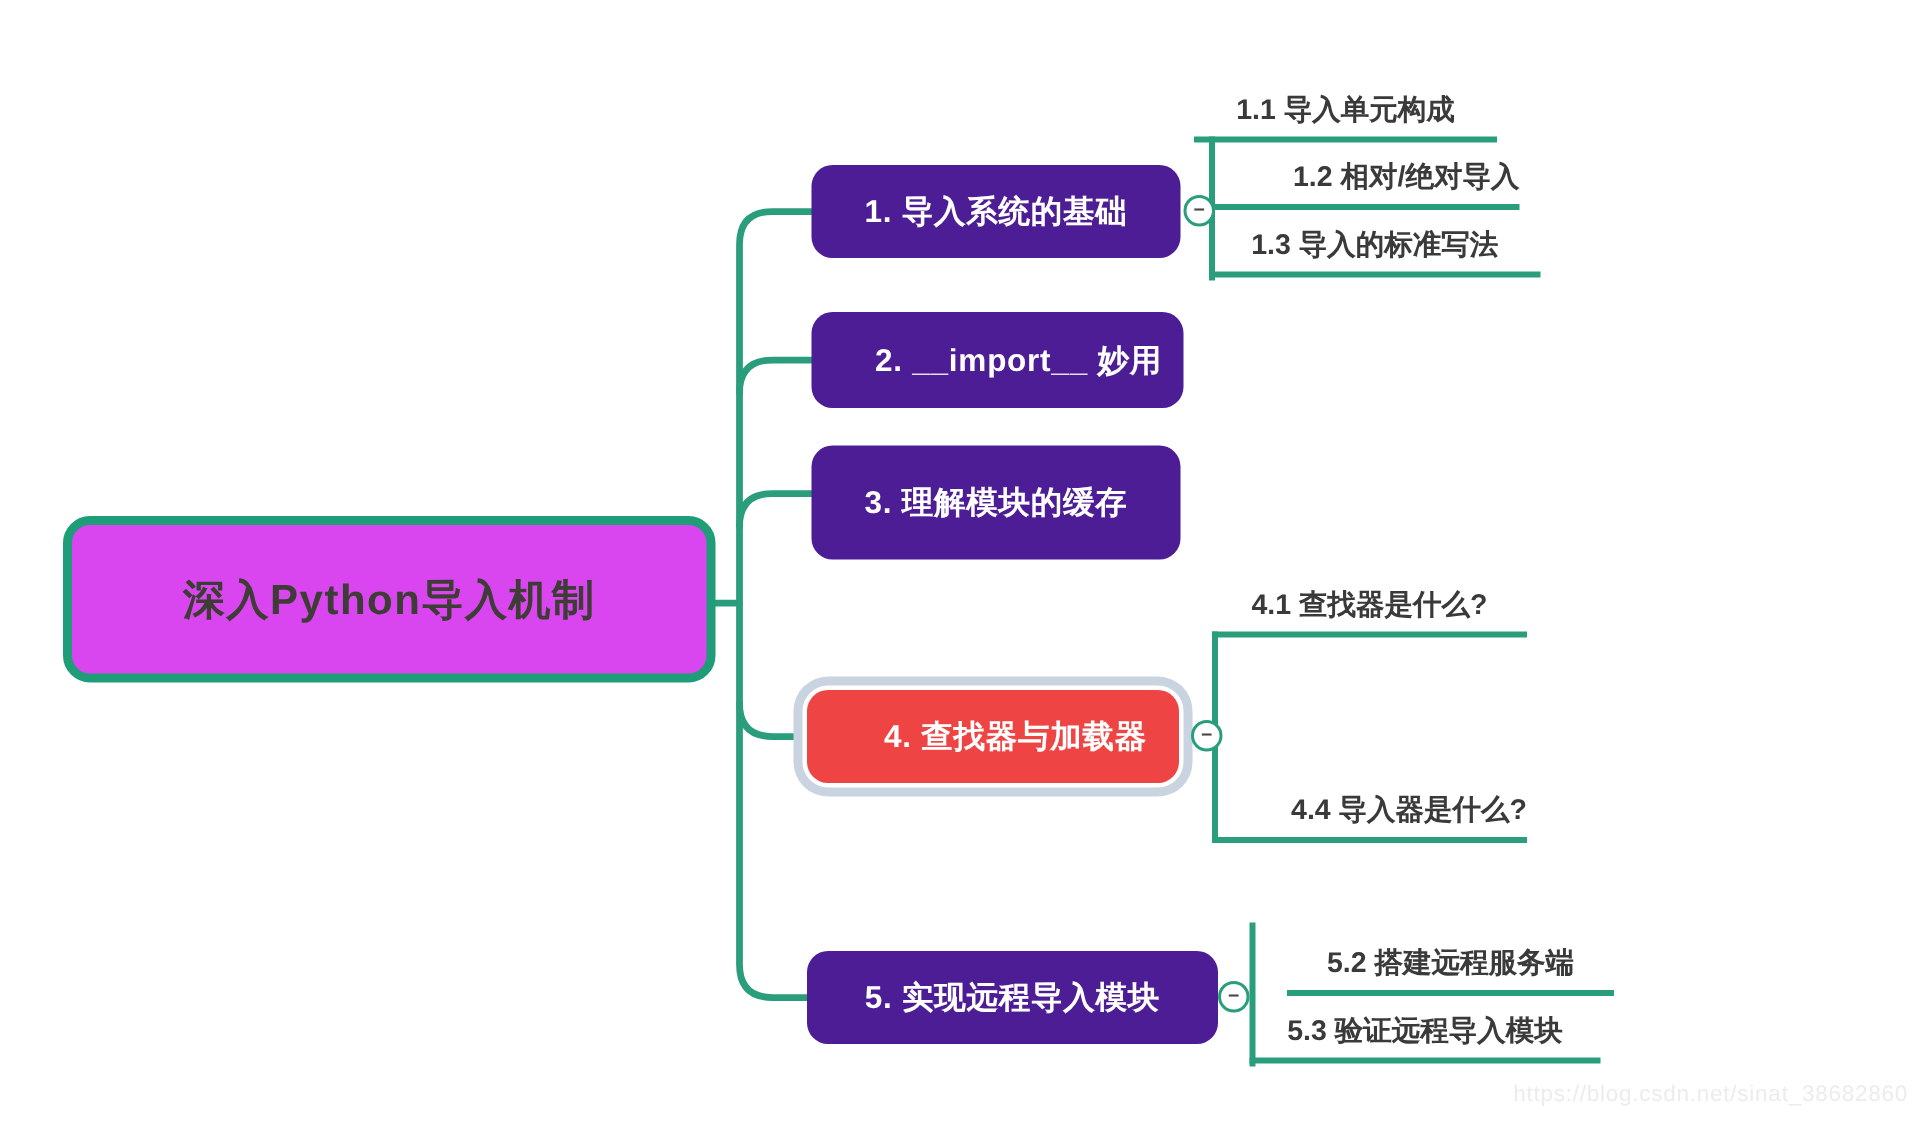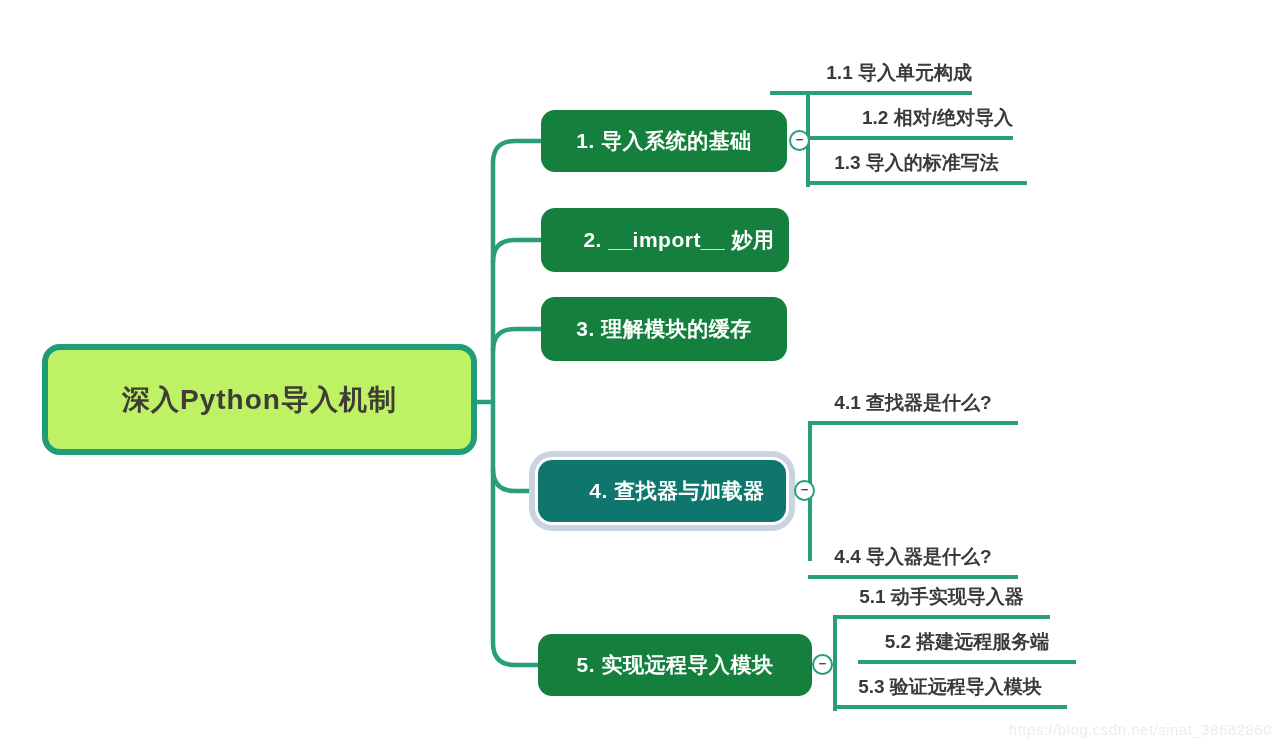--- a/index.html
+++ b/index.html
@@ -7,42 +7,42 @@
     position:relative;width:1280px;height:748px;overflow:hidden;
     background:#ffffff;
     font-family:"Liberation Sans","DejaVu Sans",sans-serif;
   }
   .connectors{position:absolute;left:0;top:0;width:1280px;height:748px;}
 
   
   .root-node{
     position:absolute;left:42px;top:344px;width:435px;height:111px;
     box-sizing:border-box;
-    background:#bef264;
+    background:#d946ef;
     border:6px solid #1f9c78;
     border-radius:18px;
     display:flex;align-items:center;justify-content:center;
   }
   .root-node span{
     font-size:28px;font-weight:700;color:#3d3d35;letter-spacing:1px;
   }
 
   
   .branch-node{
     position:absolute;box-sizing:border-box;
-    background:#15803d;
+    background:#4c1d95;
     border-radius:14px;
     display:flex;align-items:center;justify-content:center;
   }
   .branch-node span{
     font-size:21px;font-weight:700;color:#ffffff;letter-spacing:0.5px;
     white-space:nowrap;
   }
   .branch-node.selected{
-    background:#0f766e;
+    background:#ef4444;
     box-shadow:0 0 0 3px #ffffff,0 0 0 9px #c9d4e0;
     padding-left:30px;
   }
 
   
   .child-item{
     position:absolute;box-sizing:border-box;height:42px;
     border-bottom:4px solid #2a9d7c;
     display:flex;align-items:flex-end;justify-content:center;
   }
@@ -96,21 +96,21 @@
   </div>
 
   <div class="branch-node" style="left:541px;top:110px;width:246px;height:62px;">
     <span>1. 导入系统的基础</span>
   </div>
 
   <div class="branch-node" style="left:541px;top:208px;width:248px;height:64px;padding-left:28px;">
     <span>2. __import__ 妙用</span>
   </div>
 
-  <div class="branch-node" style="left:541px;top:297px;width:246px;height:64px;">
+  <div class="branch-node" style="left:541px;top:297px;width:246px;height:76px;">
     <span>3. 理解模块的缓存</span>
   </div>
 
   <div class="branch-node selected" style="left:538px;top:460px;width:248px;height:62px;">
     <span>4. 查找器与加载器</span>
   </div>
 
   <div class="branch-node" style="left:538px;top:634px;width:274px;height:62px;">
     <span>5. 实现远程导入模块</span>
   </div>
@@ -119,42 +119,39 @@
     <span>−</span>
   </div>
   <div class="collapse-btn" style="left:794px;top:480px;">
     <span>−</span>
   </div>
   <div class="collapse-btn" style="left:812px;top:654px;">
     <span>−</span>
   </div>
 
   <div class="child-vline" style="left:806px;top:91px;height:96px;"></div>
-  <div class="child-item" style="left:770px;top:53px;width:202px;justify-content:flex-end;">
+  <div class="child-item" style="left:796px;top:53px;width:202px;">
     <span>1.1 导入单元构成</span>
   </div>
   <div class="child-item" style="left:806px;top:98px;width:207px;justify-content:flex-end;">
     <span>1.2 相对/绝对导入</span>
   </div>
   <div class="child-item" style="left:806px;top:143px;width:221px;">
     <span>1.3 导入的标准写法</span>
   </div>
 
   <div class="child-vline" style="left:808px;top:421px;height:140px;"></div>
   <div class="child-item" style="left:808px;top:383px;width:210px;">
     <span>4.1 查找器是什么?</span>
   </div>
-  <div class="child-item" style="left:808px;top:537px;width:210px;">
+  <div class="child-item" style="left:808px;top:520px;width:210px;justify-content:flex-end;">
     <span>4.4 导入器是什么?</span>
   </div>
 
   <div class="child-vline" style="left:833px;top:615px;height:96px;"></div>
-  <div class="child-item" style="left:833px;top:577px;width:217px;">
-    <span>5.1 动手实现导入器</span>
-  </div>
   <div class="child-item" style="left:858px;top:622px;width:218px;justify-content:center;">
     <span>5.2 搭建远程服务端</span>
   </div>
   <div class="child-item" style="left:833px;top:667px;width:234px;">
     <span>5.3 验证远程导入模块</span>
   </div>
 
   <div class="watermark">https://blog.csdn.net/sinat_38682860</div>
 
 </div>

